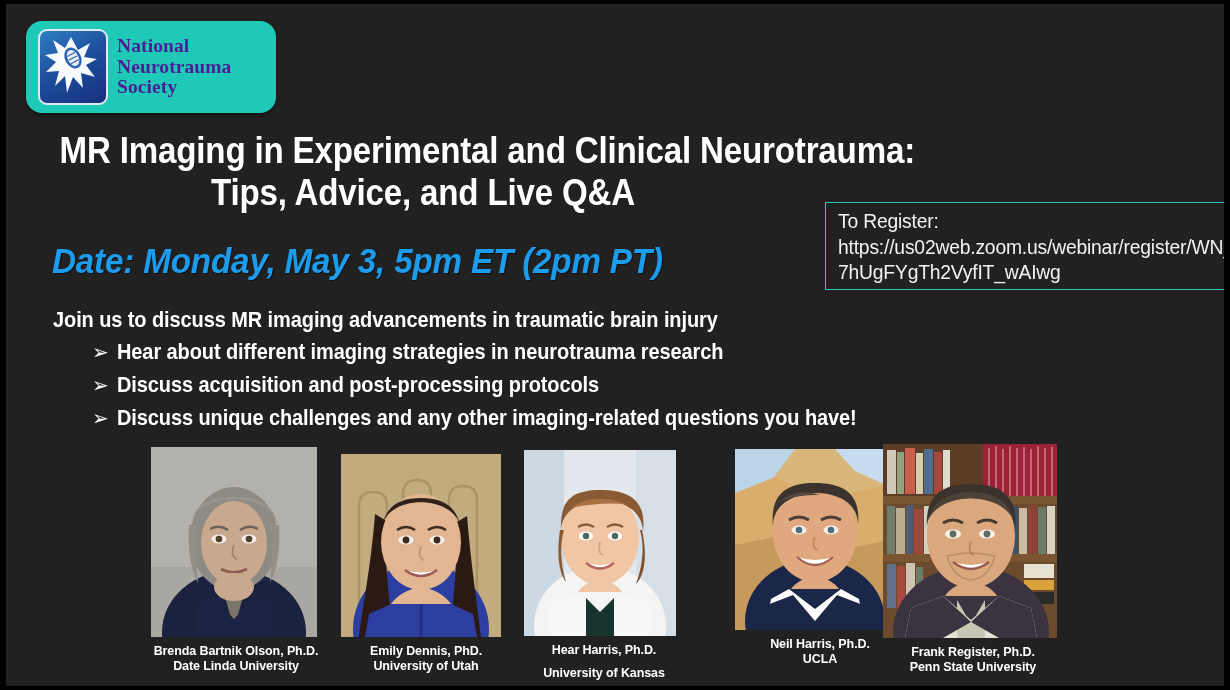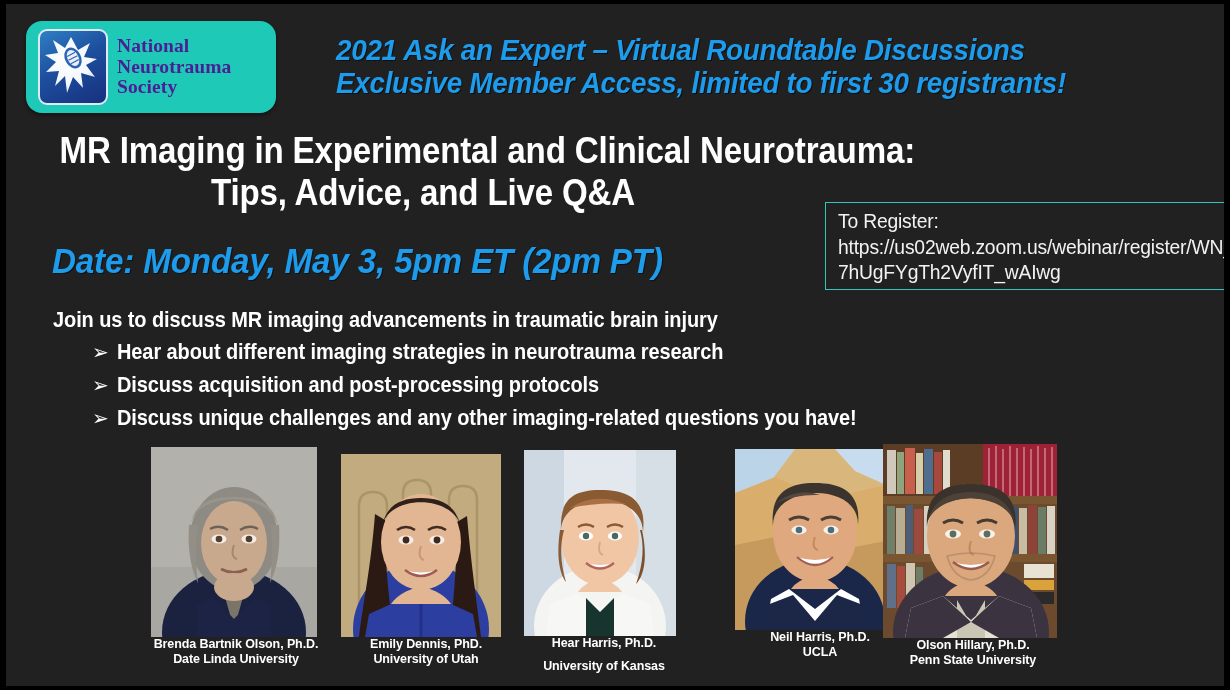--- a/index.html
+++ b/index.html
@@ -207,20 +207,21 @@
     overflow: hidden;
     background: #444;
   }
   .portrait svg { display: block; }
   .spk-caption {
     color: #ffffff;
     font-weight: bold;
     font-size: 12.5px;
     line-height: 15px;
     letter-spacing: -0.1px;
+    margin-top: 7px;
     white-space: nowrap;
   }
 </style>
 </head>
 <body>
 
 <div id="slide">
   <div id="canvas">
 
     <div id="logo-badge">
@@ -243,24 +244,20 @@
           </g>
         </svg>
       </div>
       <div id="logo-text">
         <div>National</div>
         <div>Neurotrauma</div>
         <div>Society</div>
       </div>
     </div>
 
-    <div id="header-lines">
-      <div class="hdr-line">2021 Ask an Expert – Virtual Roundtable Discussions</div>
-      <div class="hdr-line">Exclusive Member Access, limited to first 30 registrants!</div>
-    </div>
 
     <div id="title-block">
       <div class="title-line">MR Imaging in Experimental and Clinical Neurotrauma:</div>
       <div class="title-line">Tips, Advice, and Live Q&amp;A</div>
     </div>
 
     <div id="date-line">Date: Monday, May 3, 5pm ET (2pm PT)</div>
 
     <div id="register-box">
       <div class="reg-line">To Register:</div>
@@ -470,19 +467,19 @@
             <circle cx="70" cy="90" r="3.4" fill="#5b6e60"></circle>
             <circle cx="104" cy="90" r="3.4" fill="#5b6e60"></circle>
             <path d="M60 79 q10 -6 20 0" stroke="#463b31" stroke-width="2.8" fill="none"></path>
             <path d="M94 79 q10 -6 20 0" stroke="#463b31" stroke-width="2.8" fill="none"></path>
             <path d="M88 97 q-4 12 3 14" stroke="#c18a5f" stroke-width="2.1" fill="none"></path>
             <path d="M70 118 q18 14 36 0 q-18 6 -36 0 Z" fill="#ffffff"></path>
             <path d="M70 118 q18 14 36 0" stroke="#9a5b4f" stroke-width="2.4" fill="none"></path>
             <path d="M64 112 q24 -6 48 0 q-6 22 -24 24 q-18 -2 -24 -24 Z" fill="none" stroke="#9a7a5c" stroke-width="1.6" opacity="0.5"></path>
           </svg>
         </div>
-        <div class="spk-caption">Olson Hillary, Ph.D.</div>
+        <div class="spk-caption">Frank Register, Ph.D.</div>
         <div class="spk-caption" style="margin-top:0">Penn State University</div>
       </div>
 
     </div>
   </div>
 </div>
 
 </body></html>

